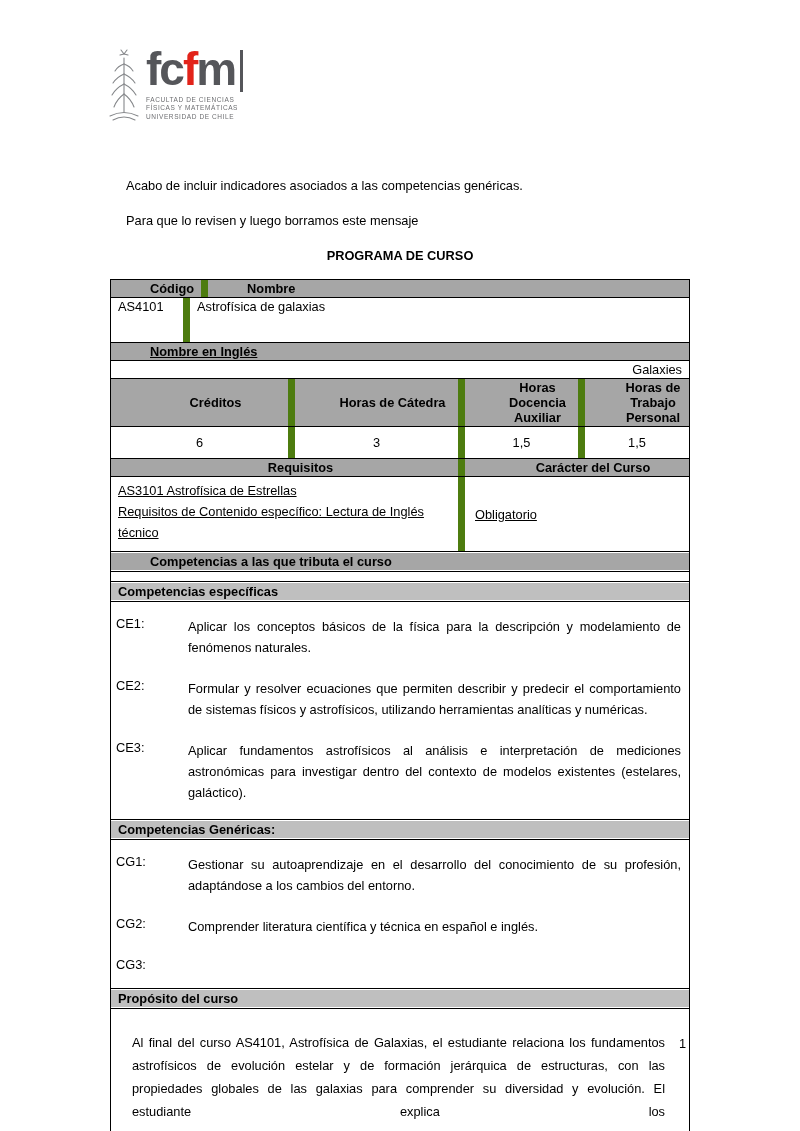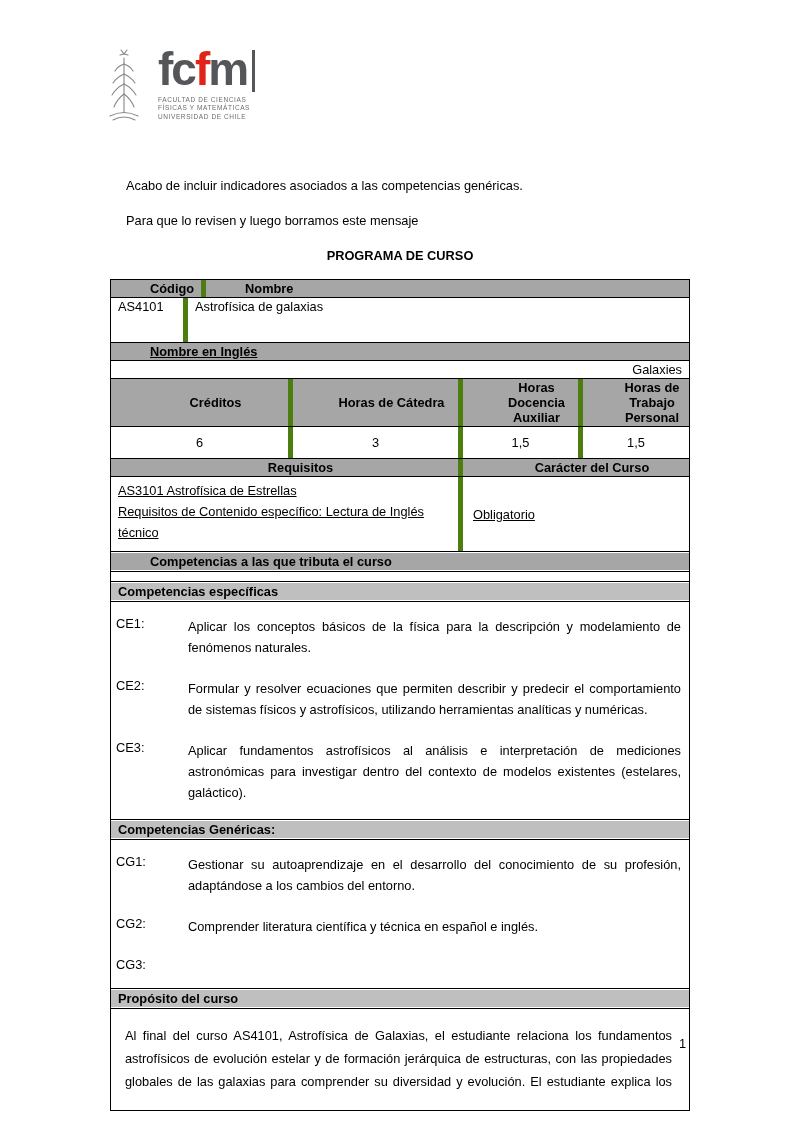--- a/index.html
+++ b/index.html
@@ -5,35 +5,35 @@
   html,body{margin:0;padding:0;background:#ffffff;}
   .page{
     position:relative;
     width:800px;height:1131px;
     background:#ffffff;
     font-family:"Liberation Sans", sans-serif;
     color:#000;
     overflow:hidden;
   }
   
-  .logo{position:absolute;left:106px;top:48px;display:flex;align-items:flex-start;gap:16px;}
+  .logo{position:absolute;left:106px;top:48px;display:flex;align-items:flex-start;gap:4px;}
   .logo-right{display:flex;flex-direction:column;}
   .wordmark{display:flex;align-items:flex-end;font-weight:bold;font-size:46px;line-height:0.95;letter-spacing:-2px;color:#55565a;}
   .wordmark .red{color:#e2231a;}
   .logo-bar{display:inline-block;width:3px;height:42px;background:#55565a;margin-left:5px;}
   .logo-caption{margin-top:4px;font-size:6.5px;letter-spacing:0.6px;color:#6d6e71;line-height:1.3;}
   
   .content{position:absolute;left:110px;top:160px;width:580px;font-size:12.8px;}
   .intro-line{margin:16px;line-height:19px;}
   .doc-title{margin:5px 0 0 0;text-align:center;font-weight:bold;line-height:19px;}
   
   .tbl{margin-top:15px;}
   .row{display:flex;border:1px solid #000;margin-top:-1px;align-items:stretch;box-sizing:border-box;}
   .cell{padding:1px 7px;box-sizing:border-box;}
-  .cell + .cell{border-left:5px solid #4d7c0f;}
+  .cell + .cell{border-left:7px solid #4d7c0f;}
   .hdr{background:#a6a6a6;font-weight:bold;padding-left:39px;}
   .hdr2{background:#bfbfbf;font-weight:bold;}
   .center{text-align:center;}
   .vcenter{display:flex;align-items:center;justify-content:center;}
   .w-code{flex:0 0 72px;}
   .w-rest{flex:1;}
   .w-req{flex:0 0 347px;}
   .w-c1{flex:0 0 177px;}
   .w-c2{flex:0 0 170px;}
   .w-c3{flex:0 0 120px;}
@@ -49,21 +49,21 @@
   .spacer-row{min-height:11px;background:#fff;}
   .req-text{line-height:21px;padding-top:3px;}
   .oblig-cell{display:flex;align-items:center;padding-left:10px;}
   
   .comp-box{flex:1;padding:14px 8px 10px 5px;}
   .comp-item{display:flex;margin-bottom:20px;}
   .comp-item:last-child{margin-bottom:6px;}
   .comp-label{flex:0 0 72px;}
   .comp-text{flex:1;text-align:justify;line-height:21px;}
   .prop-box{flex:1;padding:6px 8px 8px 5px;}
-  .prop-text{text-align:justify;text-align-last:justify;line-height:23px;margin:9px;}
+  .prop-text{text-align:justify;text-align-last:justify;line-height:23px;margin:16px;}
   
   .page-number{position:absolute;right:114px;top:1036px;font-size:12.8px;}
 </style>
 </head>
 <body>
 
 <div class="page">
 
   <div class="logo">
     <span>

